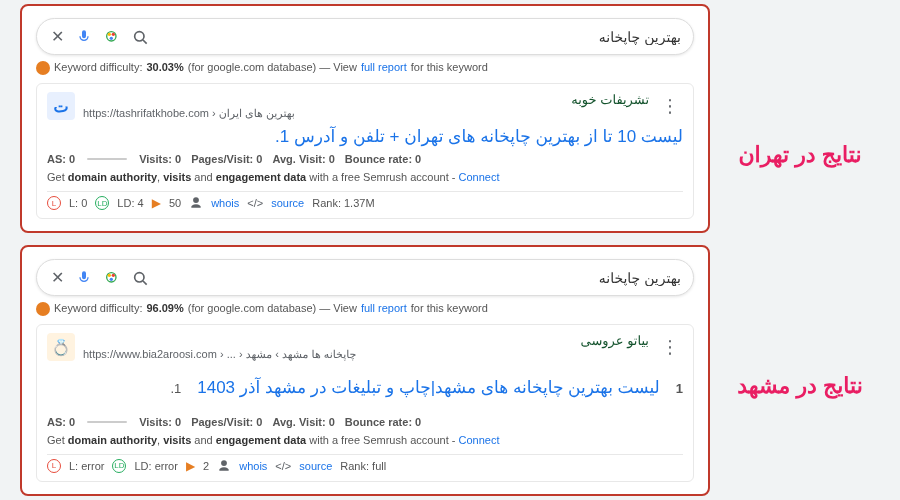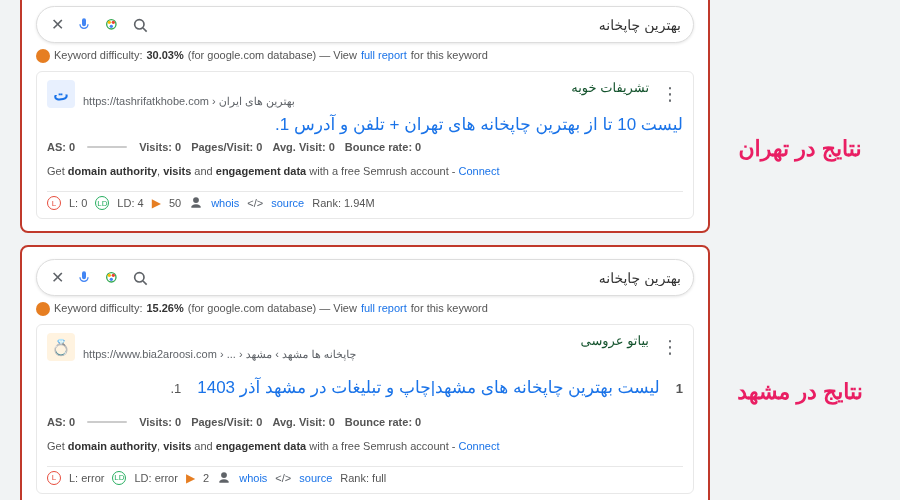--- a/index.html
+++ b/index.html
@@ -176,21 +176,21 @@
       width: 40px;
       height: 2px;
       background: #ccc;
       border-radius: 2px;
       margin: 0 2px;
       vertical-align: middle;
     }
     .semrush-row {
       font-size: 11px;
       color: #555;
-      margin: 10px 0;
+      margin: 4px 0;
       line-height: 1.6;
     }
     .semrush-row strong { font-weight: bold; color: #333; }
     .semrush-link { color: #1a73e8; text-decoration: none; cursor: pointer; }
     .footer-stats {
       display: flex;
       align-items: center;
       gap: 8px;
       font-size: 11px;
       color: #555;
@@ -316,21 +316,21 @@
           <span class="circle-stat circle-ld">LD</span>
           <span>LD: 4</span>
           <span class="arrow-icon">▶</span>
           <span>50</span>
           <svg width="14" height="14" viewBox="0 0 24 24" fill="#5f6368">
               <path d="M12 12a5 5 0 1 0 0-10 5 5 0 0 0 0 10zm0 2c-5.33 0-8 2.67-8 4v2h16v-2c0-1.33-2.67-4-8-4z"></path>
             </svg>
           <span style="color:#1a73e8;cursor:pointer;">whois</span>
           <span style="color:#5f6368;">&lt;/&gt;</span>
           <span style="color:#1a73e8;cursor:pointer;">source</span>
-          <span>Rank: 1.94M</span>
+          <span>Rank: 1.37M</span>
         </div>
       </div>
     </div>
 
     <div class="result-box">
 
       <div class="search-bar">
         <div class="search-icons">
           <button class="icon-btn">✕</button>
           <button class="icon-btn">
@@ -352,21 +352,21 @@
                 <line x1="16.5" y1="16.5" x2="22" y2="22"></line>
               </svg>
           </button>
         </div>
         <input class="search-input" type="text" value="بهترین چاپخانه" readonly="" style="">
       </div>
 
       <div class="keyword-difficulty">
         <span class="kd-badge"></span>
         <span>Keyword difficulty:</span>
-        <span style="font-weight:bold;color:#333;">15.26%</span>
+        <span style="font-weight:bold;color:#333;">96.09%</span>
         <span>(for google.com database) — View</span>
         <a class="kd-link">full report</a>
         <span>for this keyword</span>
       </div>
 
       <div class="result-item">
         <div class="result-header">
           <span class="more-btn">⋮</span>
           <div class="site-info">
             <div class="site-name">بیاتو عروسی</div>

